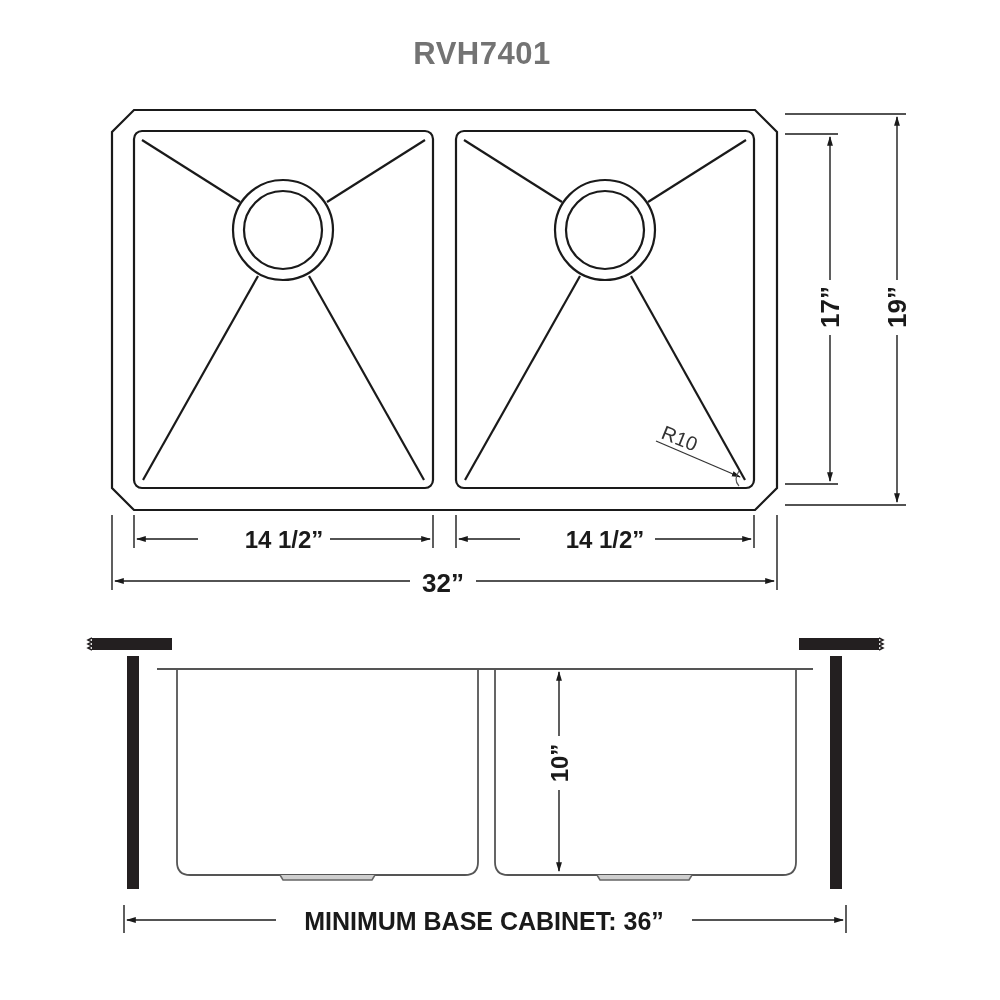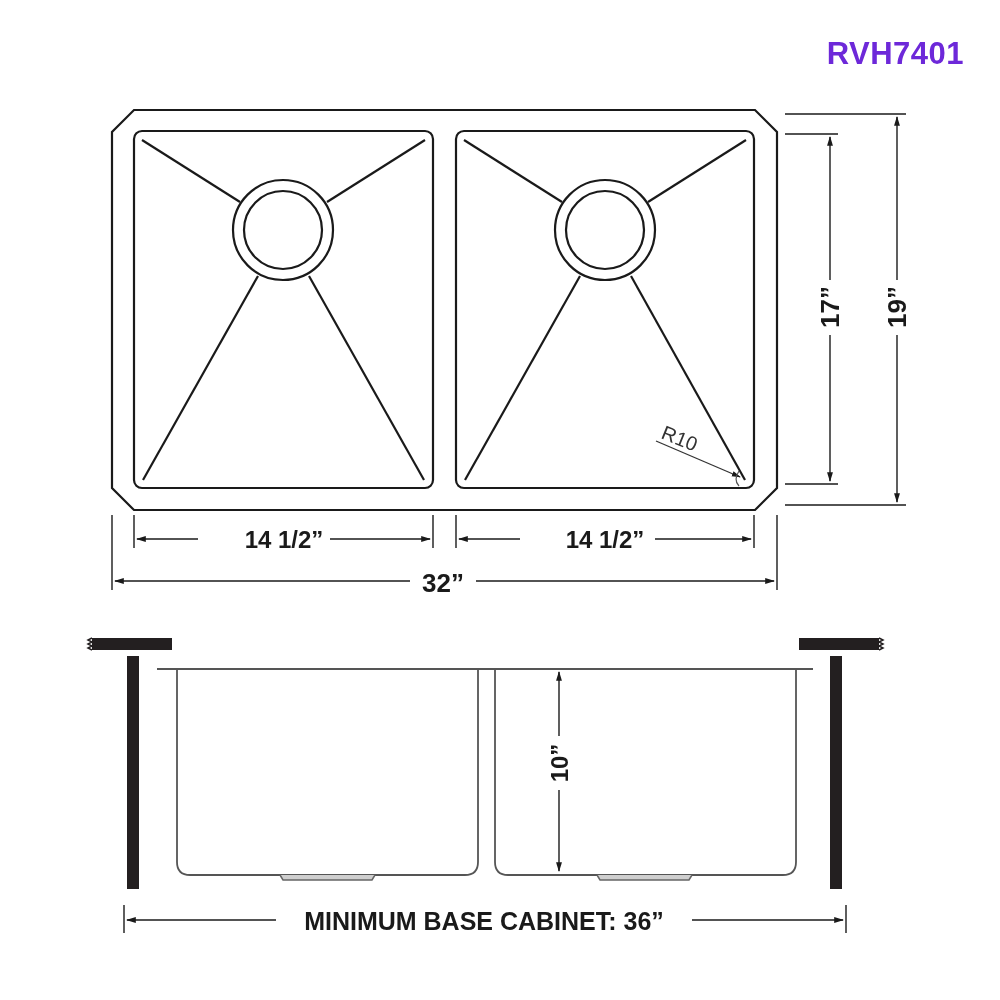--- a/index.html
+++ b/index.html
@@ -1,20 +1,20 @@
 <!DOCTYPE html>
 <html><head>
 <meta charset="utf-8">
 <style>
   html, body { margin: 0; padding: 0; background: #ffffff; }
   body { width: 1000px; height: 1000px; position: relative; overflow: hidden; }
   .title {
-    position: absolute; left: 0; top: 36px; width: 964px; text-align: right;
+    position: absolute; left: 0; top: 36px; width: 964px; text-align: center;
     font-family: "Liberation Sans", sans-serif; font-weight: bold; font-size: 31px;
-    color: #6d28d9; letter-spacing: 0.5px;
+    color: #737373; letter-spacing: 0.5px;
   }
   svg { position: absolute; left: 0; top: 0; }
   .dimtxt { font-family: "Liberation Sans", sans-serif; font-weight: bold; fill: #1a1a1a; }
   .rtxt { font-family: "Liberation Sans", sans-serif; fill: #333333; }
 </style>
 </head>
 <body>
 
 <div class="title">RVH7401</div>
 

